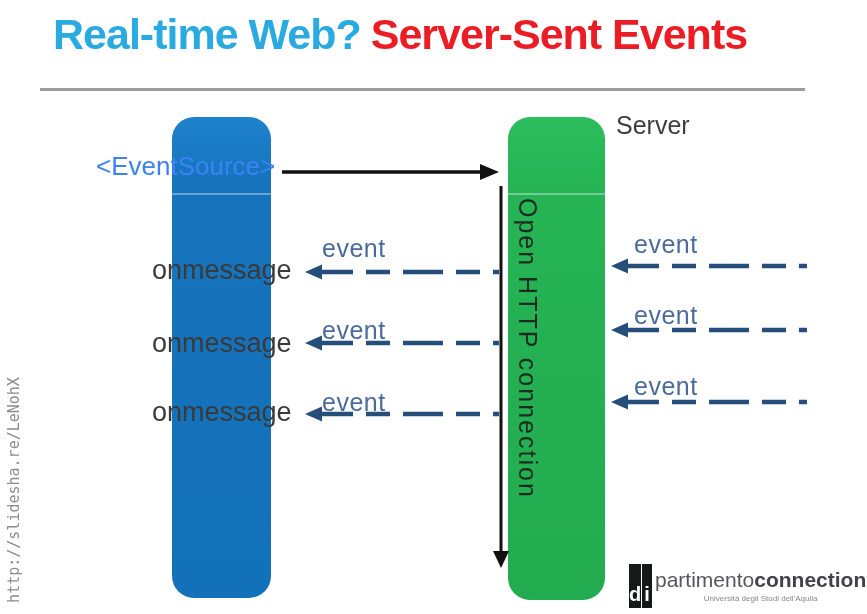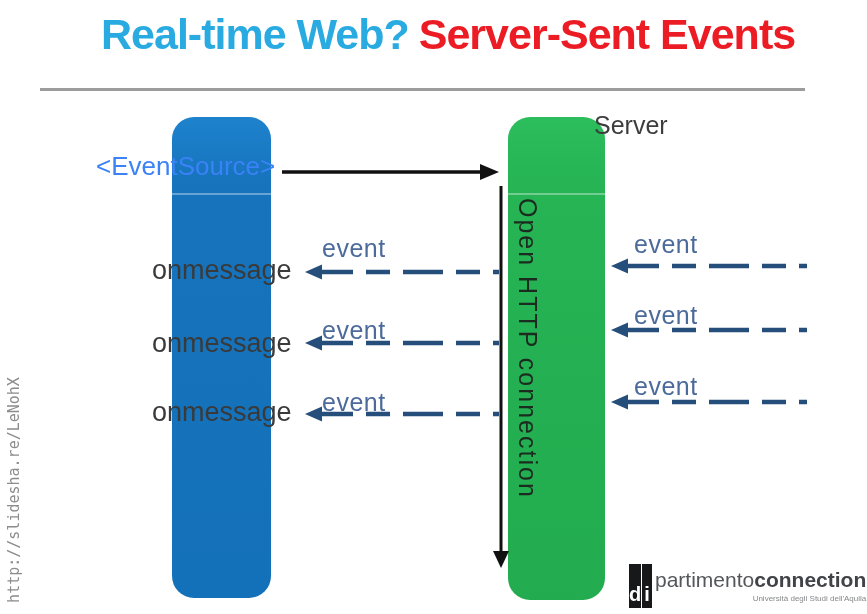--- a/index.html
+++ b/index.html
@@ -2,35 +2,35 @@
 <html><head>
 <meta charset="utf-8">
 <style>
   html,body{margin:0;padding:0;background:#fff;}
   #slide{
     position:relative;width:867px;height:614px;background:#ffffff;
     font-family:"Liberation Sans",sans-serif;overflow:hidden;
   }
   .abs{position:absolute;}
   
-  #title{left:53px;top:10px;font-size:43px;font-weight:bold;letter-spacing:-1px;white-space:nowrap;margin-left:48px;}
+  #title{left:53px;top:10px;font-size:43px;font-weight:bold;letter-spacing:-1px;white-space:nowrap;}
   #title .t-blue{color:#29ABE2;}
   #title .t-red{color:#EC1C24;margin-left:10px;}
   #rule{left:40px;top:88px;width:765px;height:3px;background:#9c9c9c;}
   
   .bar{border-radius:22px;}
   #browser-bar{left:172px;top:117px;width:99px;height:481px;
     background:linear-gradient(180deg,#1e82cd 0%,#1673BC 14%,#1371B9 100%);}
   #server-bar{left:508px;top:117px;width:97px;height:483px;
     background:linear-gradient(180deg,#2cbd5c 0%,#26B455 14%,#22AC4F 100%);}
   .bar-sep{position:absolute;left:0;right:0;height:2px;background:rgba(255,255,255,0.35);}
   
   .lbl{color:#3d3d3d;font-size:25px;white-space:nowrap;}
   #browser-label{left:69px;top:111px;}
-  #server-label{left:594px;top:111px;}
+  #server-label{left:616px;top:111px;}
   #eventsource-label{left:96px;top:151px;font-size:26px;color:#3b82f6;}
   #open-event-stream-label{left:279px;top:130px;}
   .onmessage{left:152px;font-size:27px;color:#3a3a3a;white-space:nowrap;}
   #onmessage-1{top:255px;} #onmessage-2{top:328px;} #onmessage-3{top:397px;}
   .event-lbl{font-size:25px;color:#4C6B9B;white-space:nowrap;letter-spacing:0.5px;}
   #event-l1{left:322px;top:234px;} #event-l2{left:322px;top:316px;} #event-l3{left:322px;top:388px;}
   #event-r1{left:634px;top:230px;} #event-r2{left:634px;top:301px;} #event-r3{left:634px;top:372px;}
   
   #open-http-label{left:506px;top:198px;width:44px;height:380px;
     writing-mode:vertical-rl;font-size:25px;color:#1c2b1f;letter-spacing:2px;
@@ -42,21 +42,21 @@
   
   #arrow-layer{left:0;top:0;width:867px;height:614px;pointer-events:none;}
   
   #logo{left:629px;top:564px;display:flex;align-items:flex-start;}
   .logo-box{width:12px;height:44px;background:#17181a;color:#fff;
     font-weight:bold;font-size:20px;display:flex;align-items:flex-end;justify-content:center;
     margin-right:1px;line-height:1.4;}
   #logo-text-wrap{margin-left:2px;}
   #logo-wordmark{font-size:21px;color:#55565A;margin-top:4px;white-space:nowrap;}
   #logo-wordmark .bold{font-weight:bold;color:#424348;}
-  #logo-subtitle{font-size:8px;color:#85878A;text-align:right;margin-top:2px;}
+  #logo-subtitle{font-size:8px;color:#85878A;text-align:center;margin-top:2px;}
 </style>
 </head>
 <body>
 
 <div id="slide">
 
   <div class="abs" id="title">
     <span class="t-blue">Real-time Web?</span><span class="t-red">Server-Sent Events</span>
   </div>
   <div class="abs" id="rule"></div>

